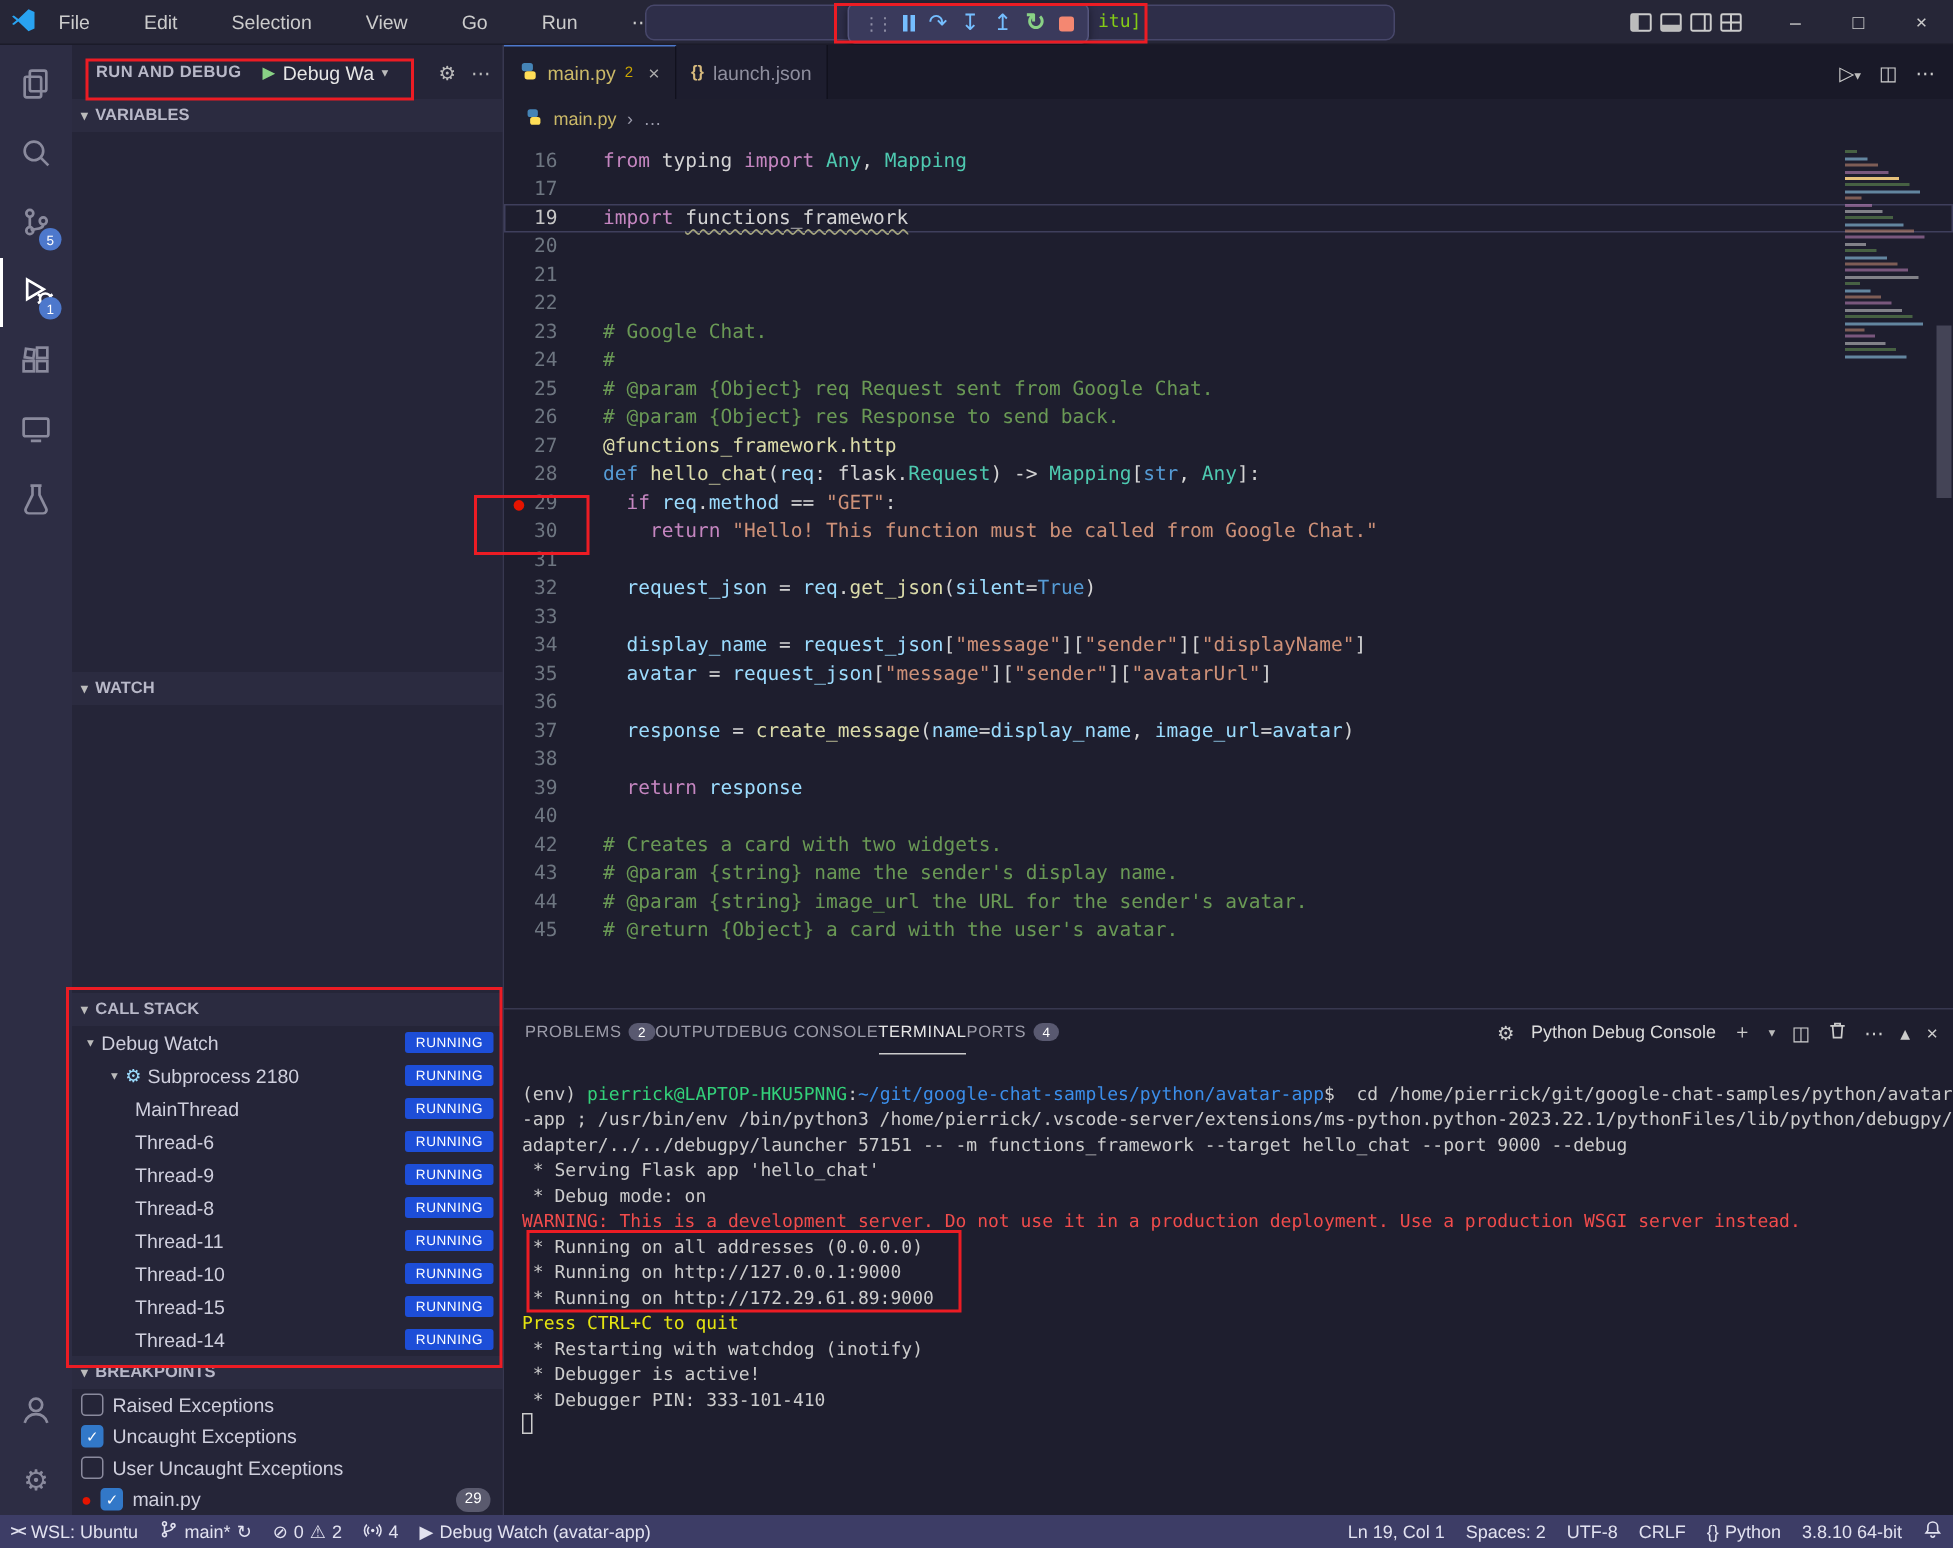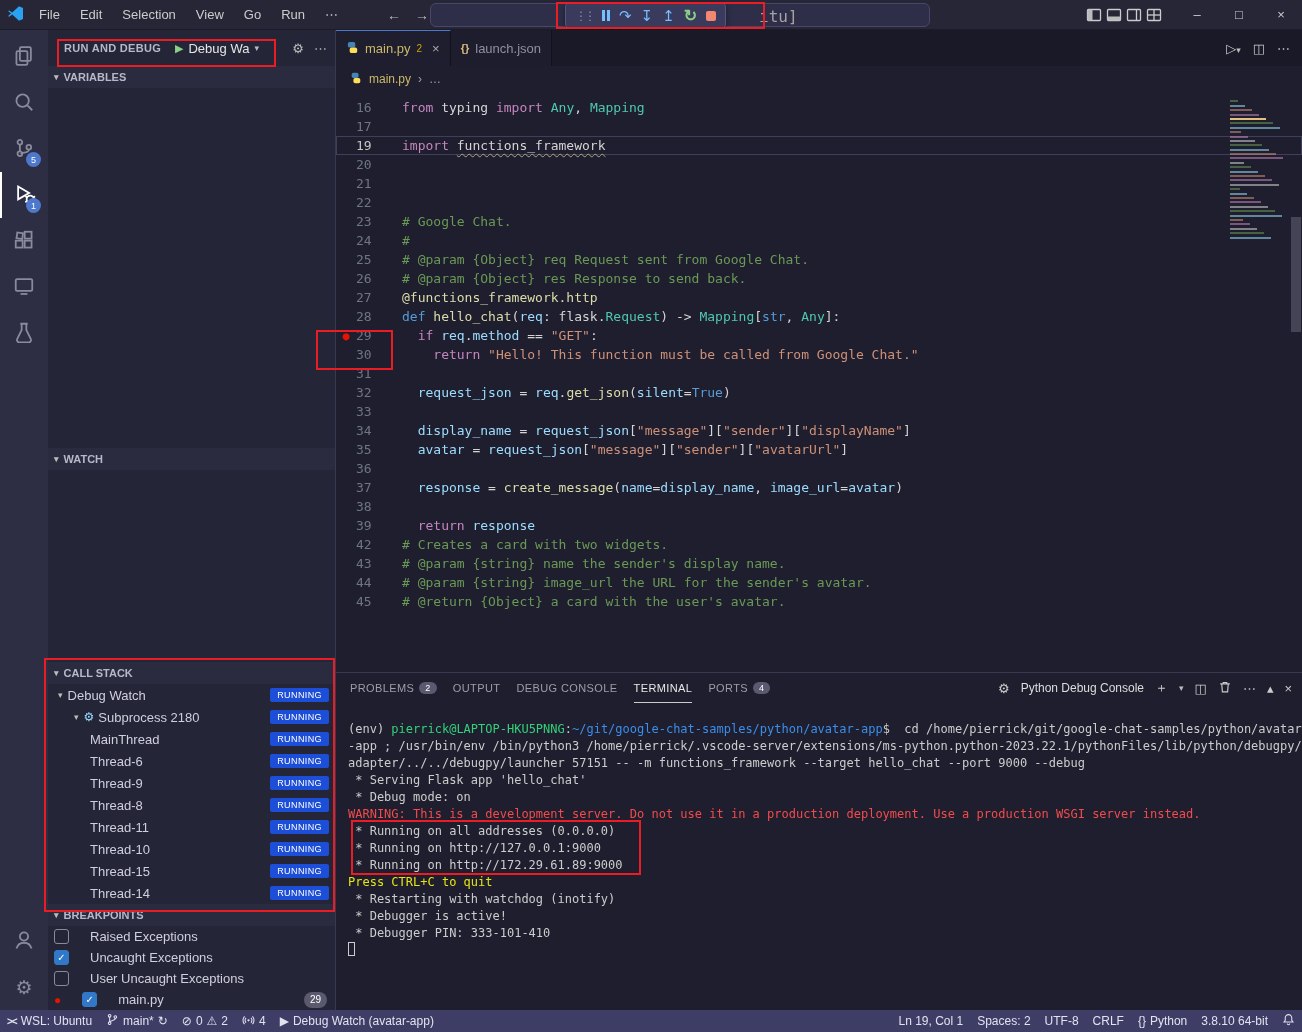--- a/index.html
+++ b/index.html
@@ -3,25 +3,25 @@
 <meta charset="utf-8">
 <style>
   *{box-sizing:border-box;margin:0;padding:0}
   html,body{width:1302px;height:1032px;overflow:hidden}
   body{position:relative;background:#1e1e2e;color:#cccccc;font-family:"Liberation Sans",sans-serif;font-size:13px}
   .mono{font-family:"DejaVu Sans Mono",monospace}
 
   
   .titlebar{position:absolute;left:0;top:0;width:1302px;height:30px;background:#262637;display:flex;align-items:center;border-bottom:1px solid #1b1b29}
   .logo{width:30px;text-align:center}
-  .menus{display:flex;gap:2px}
+  .menus{display:flex;gap:18px}
   .menus span{padding:3px 9px;color:#cccccc;border-radius:4px}
   .navarrows{margin-left:40px;display:flex;gap:14px;color:#bbb;font-size:14px}
   .cmdcenter{position:absolute;left:430px;top:3px;width:500px;height:24px;background:#2e2e49;border:1px solid #47476a;border-radius:6px;color:#9d9db0}
-  .cmdtail{position:absolute;left:328px;top:3px;font-size:16px;color:#a3a3a3}
+  .cmdtail{position:absolute;left:301px;top:3px;font-size:12px;color:#84cc16}
   .dbgbar{position:absolute;left:565px;top:2px;height:27px;background:#3a3a5c;border:1px solid #56567e;border-radius:5px;display:flex;align-items:center;gap:9px;padding:0 9px;box-shadow:0 2px 6px rgba(0,0,0,.45)}
   .dragdots{color:#8f8fa6;font-size:12px;letter-spacing:-3px}
   .ico-pause{display:inline-flex;gap:2px}
   .ico-pause i{display:block;width:3px;height:11px;background:#75beff}
   .stepico{color:#75beff;font-size:15px;line-height:1}
   .ico-restart{color:#89d185;font-size:16px;font-weight:bold;line-height:1}
   .ico-stop{width:10px;height:10px;background:#f48771;border-radius:2px}
   .winctrls{margin-left:auto;display:flex;align-items:center}
   .winctrls .wbtn{width:42px;height:30px;display:flex;align-items:center;justify-content:center;color:#ccc;font-size:13px}
   .layicons{display:flex;gap:4px;margin-right:14px}
@@ -42,21 +42,21 @@
   .dbgdrop{display:flex;align-items:center;gap:5px;padding:2px 6px;color:#e6e6e6}
   .playgreen{color:#89d185;font-size:11px}
   .chev{font-size:9px;color:#bbb}
   .sbactions{margin-left:auto;display:flex;gap:10px;color:#bbb}
   .secheader{height:22px;display:flex;align-items:center;gap:5px;padding-left:6px;font-size:11px;font-weight:bold;color:#b8b8c8;background:#2b2b40}
   .secheader .chev{font-size:9px}
   .secbody{background:#252538}
   .csrow{display:flex;align-items:center;height:22px;padding-right:6px;color:#cfcfdd;white-space:nowrap}
   .csrow .gearmini{font-size:12px;color:#9cdcfe;margin-right:4px}
   .runbadge{margin-left:auto;background:#1d4ed8;color:#fff;font-size:9px;padding:2px 7px;border-radius:2px;letter-spacing:.4px}
-  .bprow{display:flex;align-items:center;height:21px;padding:0 8px 0 6px;gap:21px;color:#cfcfdd}
+  .bprow{display:flex;align-items:center;height:21px;padding:0 8px 0 6px;gap:6px;color:#cfcfdd}
   .cbx{width:15px;height:15px;border:1px solid #8a8a9d;border-radius:3px;background:transparent;display:flex;align-items:center;justify-content:center;font-size:10px;color:#fff}
   .cbx.on{background:#3278c8;border-color:#3278c8}
   .reddot{color:#e51400;font-size:12px}
   .graybadge{margin-left:auto;background:#5a5a6e;color:#fff;font-size:10px;padding:0 6px;border-radius:8px;height:16px;display:flex;align-items:center}
 
   
   .edcol{flex:1;display:flex;flex-direction:column;min-width:0}
   .tabbar{height:36px;background:#191928;display:flex;align-items:stretch}
   .tab{display:flex;align-items:center;gap:6px;padding:0 10px;background:#1d1d2e;color:#8f8f9f;border-right:1px solid #11111d;font-size:13px}
   .tab.active{background:#1e1e2e;color:#cbb968;border-top:1px solid #4d78cc}
@@ -76,21 +76,21 @@
   .crow .ctext{margin-left:12px;font-size:13px}
   .tk-p{color:#d4d4d4}.tk-k{color:#c586c0}.tk-d{color:#569cd6}.tk-t{color:#4ec9b0}
   .tk-f{color:#dcdcaa}.tk-s{color:#ce9178}.tk-c{color:#6a9955}.tk-v{color:#9cdcfe}
   .tk-u{color:#d4d4d4;text-decoration:underline wavy #a8a880 1px;text-underline-offset:3px}
   .minimap{position:absolute;right:16px;top:6px;width:60px;height:150px;overflow:hidden}
   .vsb{position:absolute;right:1px;top:125px;width:10px;height:115px;background:rgba(140,140,160,.35)}
 
   
   .panel{height:338px;background:#1e1e2e;border-top:1px solid #383850;display:flex;flex-direction:column}
   .panelhead{height:30px;display:flex;align-items:center;padding:0 10px 0 14px}
-  .ptabs{display:flex;gap:16px;align-items:center}
+  .ptabs{display:flex;align-items:center}
   .ptab{display:flex;align-items:center;gap:5px;font-size:11px;letter-spacing:.4px;color:#9d9daa;height:30px}
   .ptab.active{color:#e7e7e7;box-shadow:inset 0 -1px 0 #cccccc}
   .pbadge{background:#595970;border-radius:8px;font-size:9px;padding:1px 6px;color:#fff}
   .pactions{margin-left:auto;display:flex;align-items:center;gap:11px;color:#ccc;font-size:13px}
   .pactions .shellname{font-size:12px;color:#ddd}
   .termbody{flex:1;padding:18px 0 0 12px;font-size:12px;line-height:17px;white-space:pre;overflow:hidden}
   .tk-w{color:#cccccc}.tk-g{color:#33d17a}.tk-b{color:#3b8eea}.tk-r{color:#f14c4c}.tk-y{color:#e5e510}
   .cursorblk{display:inline-block;width:7px;height:14px;border:1px solid #ccc;vertical-align:-2px}
 
   
@@ -395,20 +395,21 @@
           <div class="crow"><span class="bp"></span><span class="ln">30</span><span class="ctext"><span class="tk-p">    </span><span class="tk-k">return</span><span class="tk-p"> </span><span class="tk-s">"Hello! This function must be called from Google Chat."</span></span></div>
           <div class="crow"><span class="bp"></span><span class="ln">31</span><span class="ctext"></span></div>
           <div class="crow"><span class="bp"></span><span class="ln">32</span><span class="ctext"><span class="tk-p">  </span><span class="tk-v">request_json</span><span class="tk-p"> = </span><span class="tk-v">req</span><span class="tk-p">.</span><span class="tk-f">get_json</span><span class="tk-p">(</span><span class="tk-v">silent</span><span class="tk-p">=</span><span class="tk-d">True</span><span class="tk-p">)</span></span></div>
           <div class="crow"><span class="bp"></span><span class="ln">33</span><span class="ctext"></span></div>
           <div class="crow"><span class="bp"></span><span class="ln">34</span><span class="ctext"><span class="tk-p">  </span><span class="tk-v">display_name</span><span class="tk-p"> = </span><span class="tk-v">request_json</span><span class="tk-p">[</span><span class="tk-s">"message"</span><span class="tk-p">][</span><span class="tk-s">"sender"</span><span class="tk-p">][</span><span class="tk-s">"displayName"</span><span class="tk-p">]</span></span></div>
           <div class="crow"><span class="bp"></span><span class="ln">35</span><span class="ctext"><span class="tk-p">  </span><span class="tk-v">avatar</span><span class="tk-p"> = </span><span class="tk-v">request_json</span><span class="tk-p">[</span><span class="tk-s">"message"</span><span class="tk-p">][</span><span class="tk-s">"sender"</span><span class="tk-p">][</span><span class="tk-s">"avatarUrl"</span><span class="tk-p">]</span></span></div>
           <div class="crow"><span class="bp"></span><span class="ln">36</span><span class="ctext"></span></div>
           <div class="crow"><span class="bp"></span><span class="ln">37</span><span class="ctext"><span class="tk-p">  </span><span class="tk-v">response</span><span class="tk-p"> = </span><span class="tk-f">create_message</span><span class="tk-p">(</span><span class="tk-v">name</span><span class="tk-p">=</span><span class="tk-v">display_name</span><span class="tk-p">, </span><span class="tk-v">image_url</span><span class="tk-p">=</span><span class="tk-v">avatar</span><span class="tk-p">)</span></span></div>
           <div class="crow"><span class="bp"></span><span class="ln">38</span><span class="ctext"></span></div>
           <div class="crow"><span class="bp"></span><span class="ln">39</span><span class="ctext"><span class="tk-p">  </span><span class="tk-k">return</span><span class="tk-p"> </span><span class="tk-v">response</span></span></div>
+          <div class="crow"><span class="bp"></span><span class="ln">40</span><span class="ctext"></span></div>
           <div class="crow"><span class="bp"></span><span class="ln">42</span><span class="ctext"><span class="tk-c"># Creates a card with two widgets.</span></span></div>
           <div class="crow"><span class="bp"></span><span class="ln">43</span><span class="ctext"><span class="tk-c"># @param {string} name the sender's display name.</span></span></div>
           <div class="crow"><span class="bp"></span><span class="ln">44</span><span class="ctext"><span class="tk-c"># @param {string} image_url the URL for the sender's avatar.</span></span></div>
           <div class="crow"><span class="bp"></span><span class="ln">45</span><span class="ctext"><span class="tk-c"># @return {Object} a card with the user's avatar.</span></span></div>
         </div>
       <div class="minimap">
           <div style="width: 8px; height: 2px; margin: 2.4px 0px 0px 4px; background: rgb(106, 153, 85); opacity: 0.55;"></div>
           <div style="width: 15px; height: 2px; margin: 2.4px 0px 0px 4px; background: rgb(156, 220, 254); opacity: 0.55;"></div>
           <div style="width: 22px; height: 2px; margin: 2.4px 0px 0px 4px; background: rgb(206, 145, 120); opacity: 0.55;"></div>
           <div style="width: 29px; height: 2px; margin: 2.4px 0px 0px 4px; background: rgb(197, 134, 192); opacity: 0.55;"></div>

